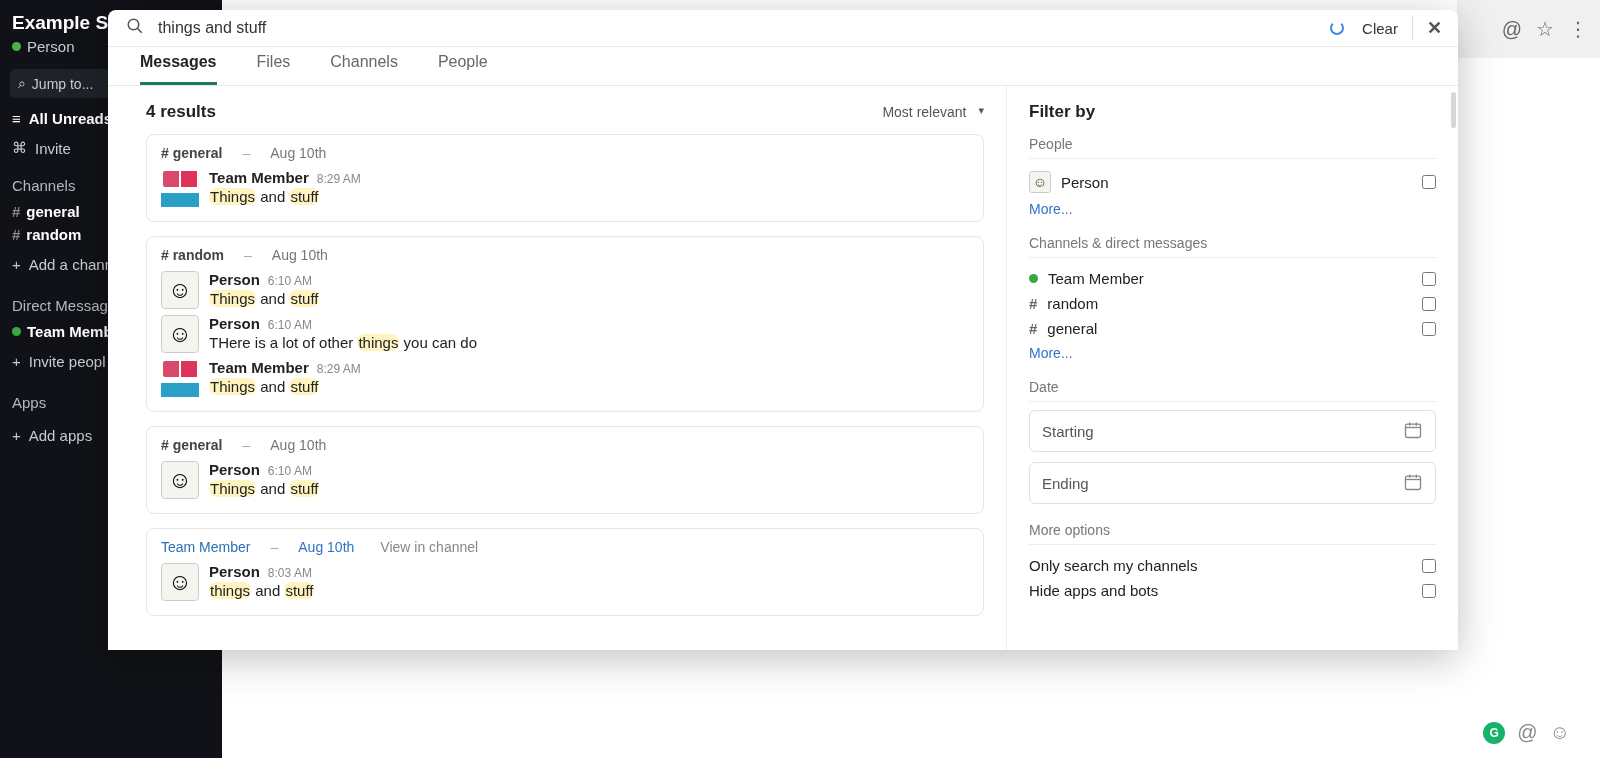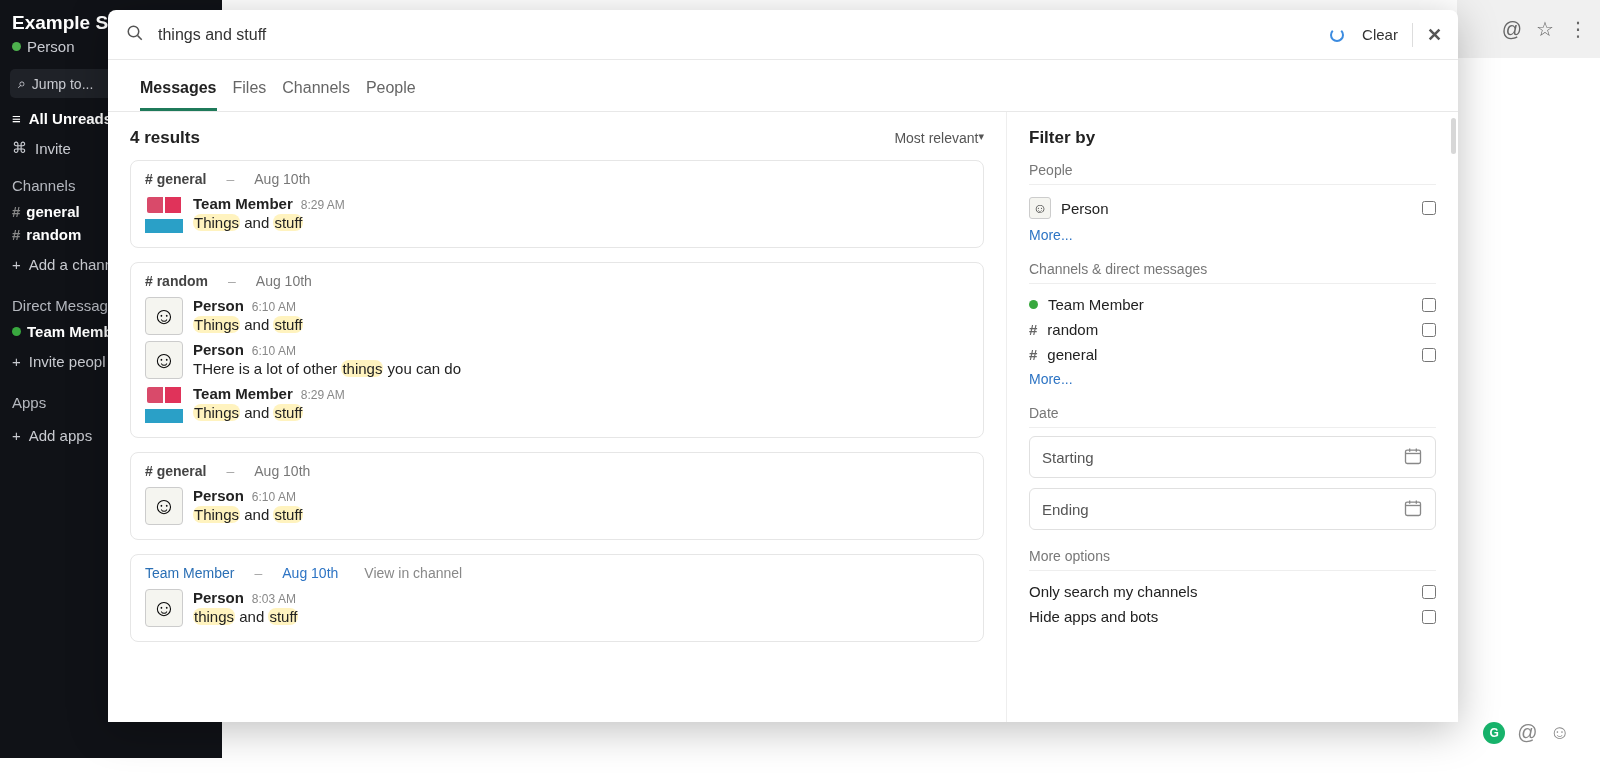--- a/index.html
+++ b/index.html
@@ -51,21 +51,21 @@
 .add-line { padding:10px 12px; display:flex; align-items:center; gap:8px; color:#c9cbd1;}
 .dm-item { padding:3px 12px; display:flex; align-items:center; gap:6px; color:#c9cbd1;}
 .dm-item.bright{ color:#fff; font-weight:600;}
 
 
 .search-modal {
   position: absolute;
   left: 108px;
   top: 10px;
   width: 1350px;
-  height: 712px;
+  height: 640px;
   background: #fff;
   border-radius: 8px;
   box-shadow: 0 8px 40px rgba(0,0,0,0.25);
   display: flex;
   flex-direction: column;
   z-index: 10;
 }
 .search-row {
   height: 50px;
   display:flex; align-items:center;
@@ -73,42 +73,43 @@
   border-bottom: 1px solid #e8e8e8;
 }
 .search-row .sicon { color:#555; margin-right:14px; }
 .search-row .squery { flex:1; color:#333; font-size:16px; }
 .search-row .spinner { width:14px; height:14px; border:2px solid #3b8be0; border-top-color:transparent; border-radius:50%; margin-right:18px; }
 .search-row .clear { color:#333; font-size:15px; margin-right:14px; cursor:pointer;}
 .search-row .divider { width:1px; height:24px; background:#ddd; margin-right:14px;}
 .search-row .close { color:#555; font-size:18px; cursor:pointer; font-weight:600;}
 
 .tabs-row {
-  height:52px; display:flex; align-items:flex-end; gap:16px;
+  height:52px; display:flex; align-items:flex-end; gap:40px;
   padding: 0 32px;
   border-bottom: 1px solid #e8e8e8;
 }
 .tab { padding-bottom:14px; color:#666; font-size:16px; cursor:pointer; position:relative;}
 .tab.active { color:#222; font-weight:600; }
 .tab.active::after { content:""; position:absolute; left:0; right:0; bottom:0; height:3px; background:#1f7a5a; }
 
 .body-area {
   flex:1;
   display:flex;
   position:relative;
   background:#fff;
 }
 .results-col {
   flex:1;
   padding: 16px 22px 20px 22px;
   overflow-y:auto;
+  margin-left:16px;
 }
 .results-head { display:flex; justify-content:space-between; align-items:center; margin-bottom:12px;}
 .results-count { font-weight:700; font-size:17px; color:#222;}
-.sort-dd { color:#555; font-size:14px; cursor:pointer; display:flex; align-items:flex-start; gap:0;}
+.sort-dd { color:#555; font-size:14px; cursor:pointer; display:flex; align-items:flex-start; gap:12px;}
 .sort-dd .chev { font-size:11px; }
 
 .result-card {
   border:1px solid #e6e6e6;
   border-radius:8px;
   background:#fff;
   margin-bottom:14px;
   padding:10px 14px 14px 14px;
 }
 .card-crumb { color:#777; font-size:14px; margin-bottom:8px; display:flex; align-items:center; gap:20px;}

